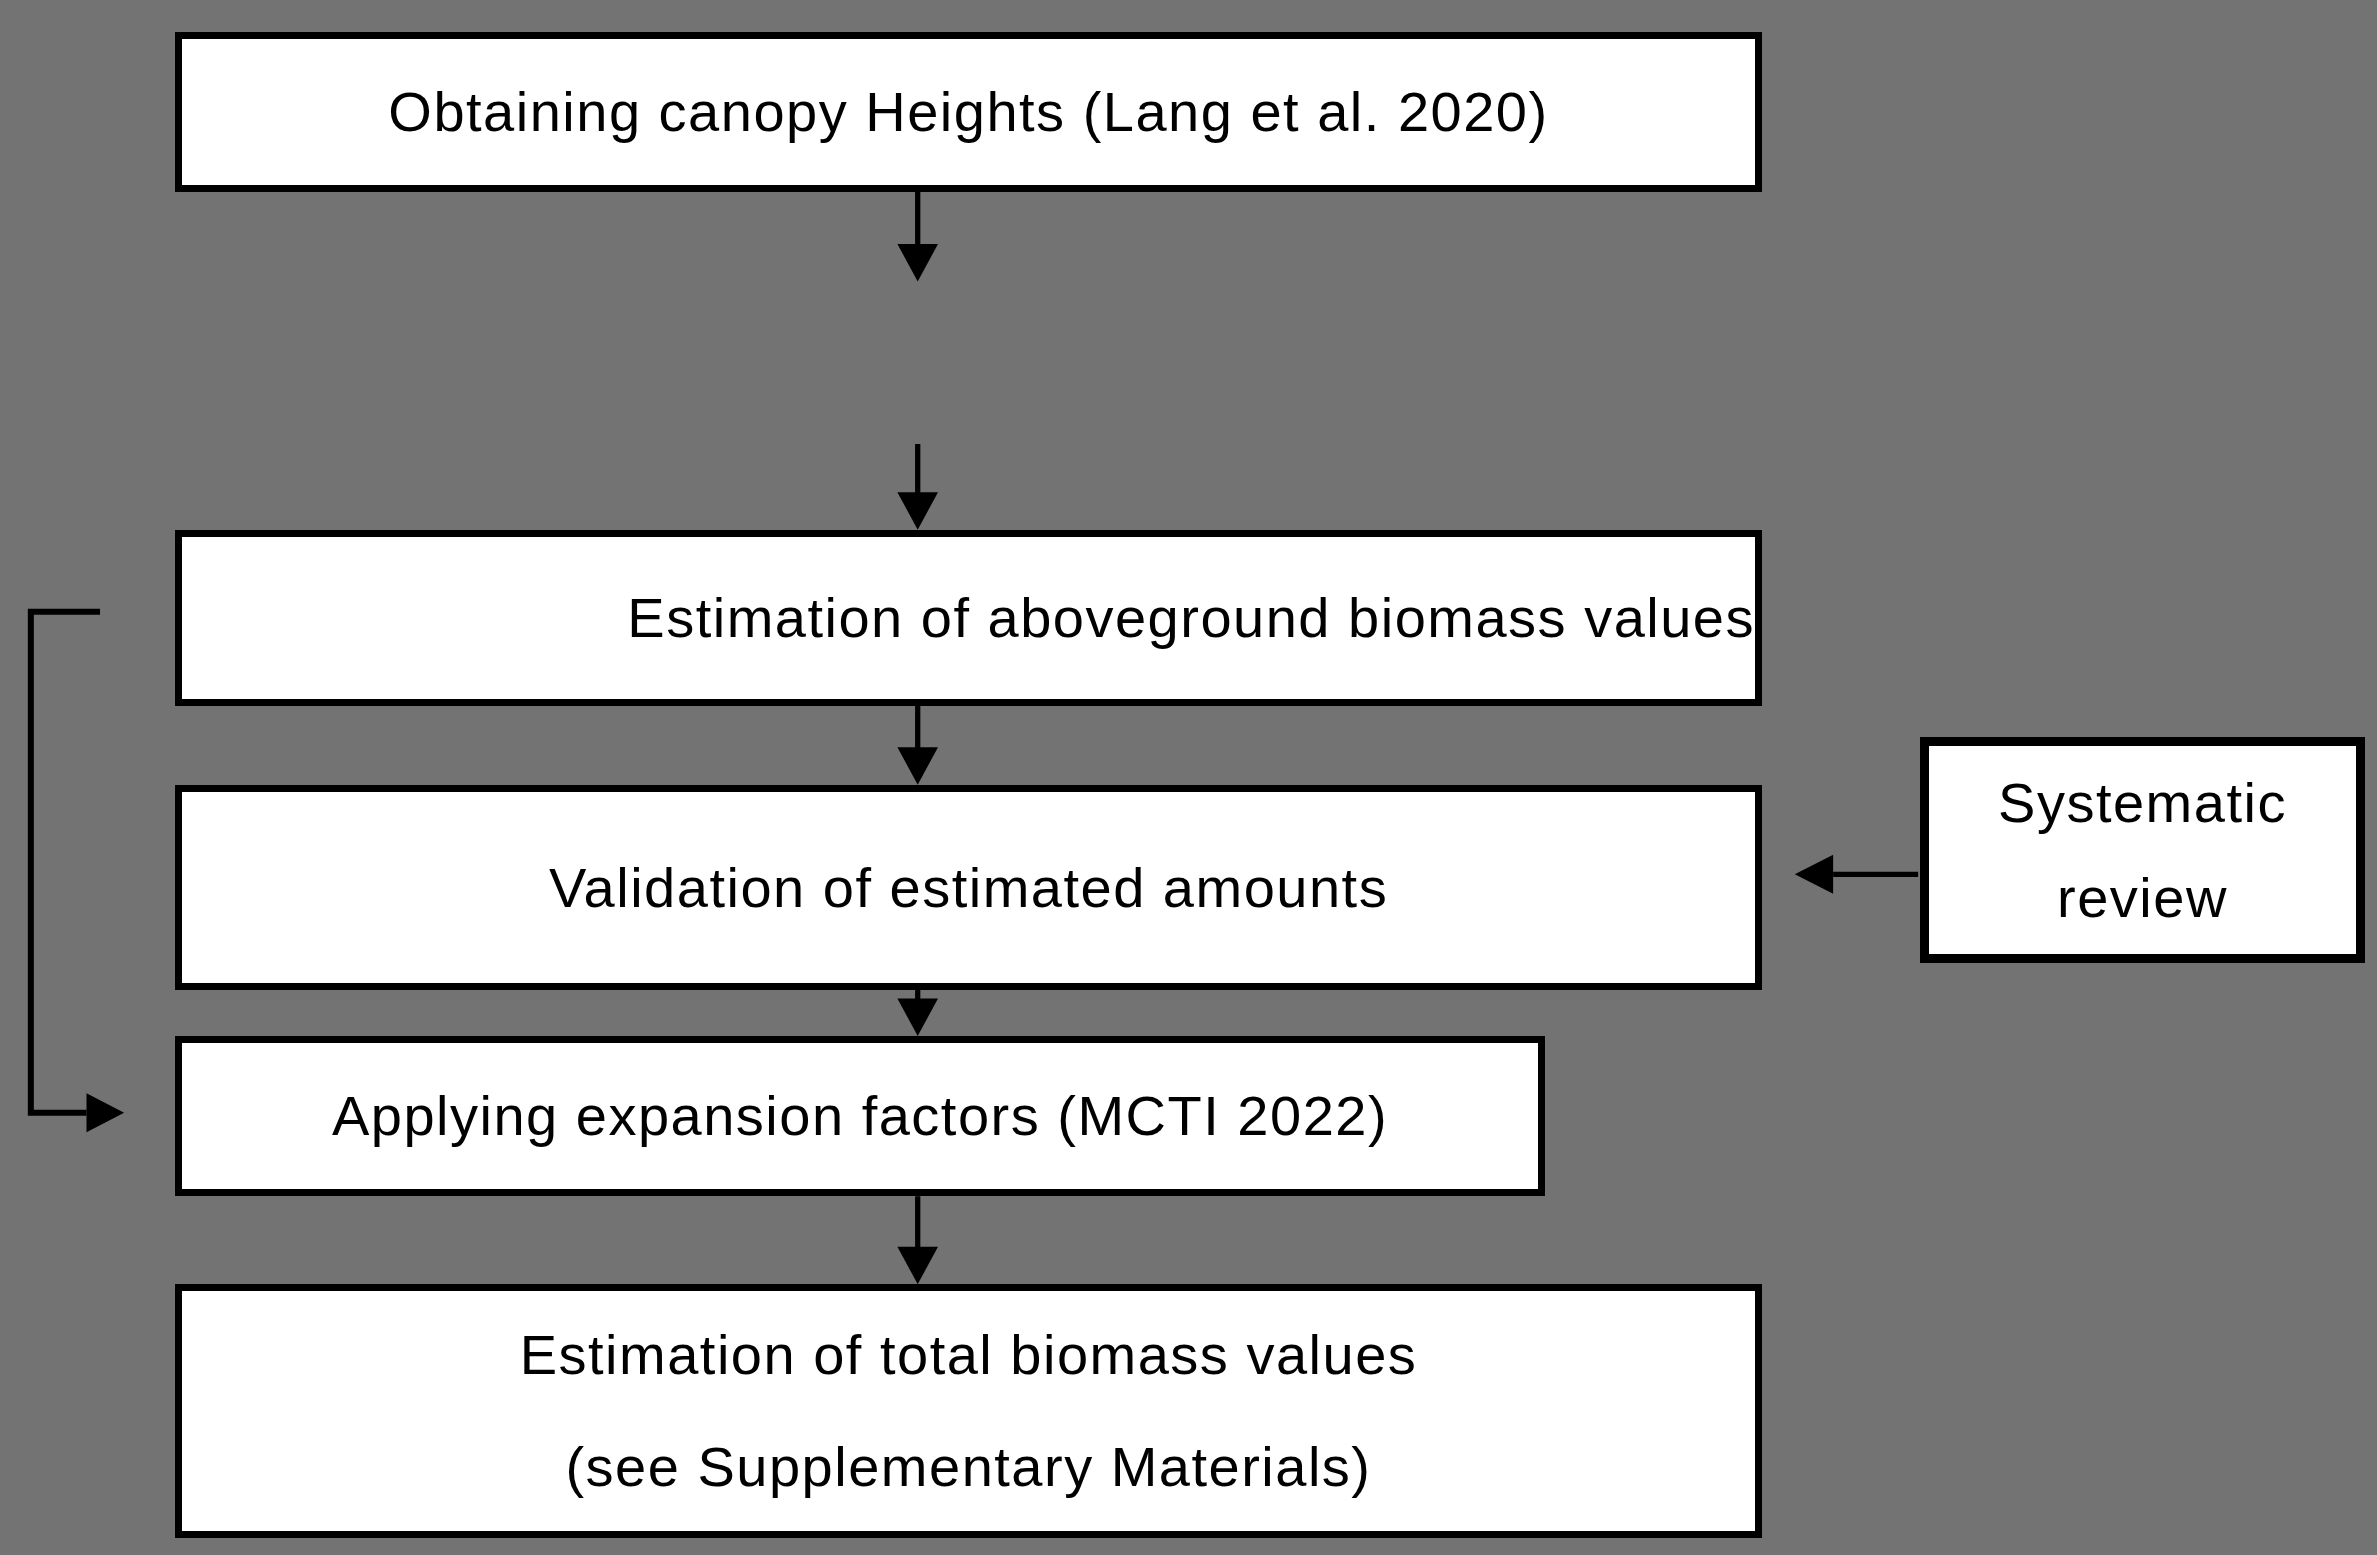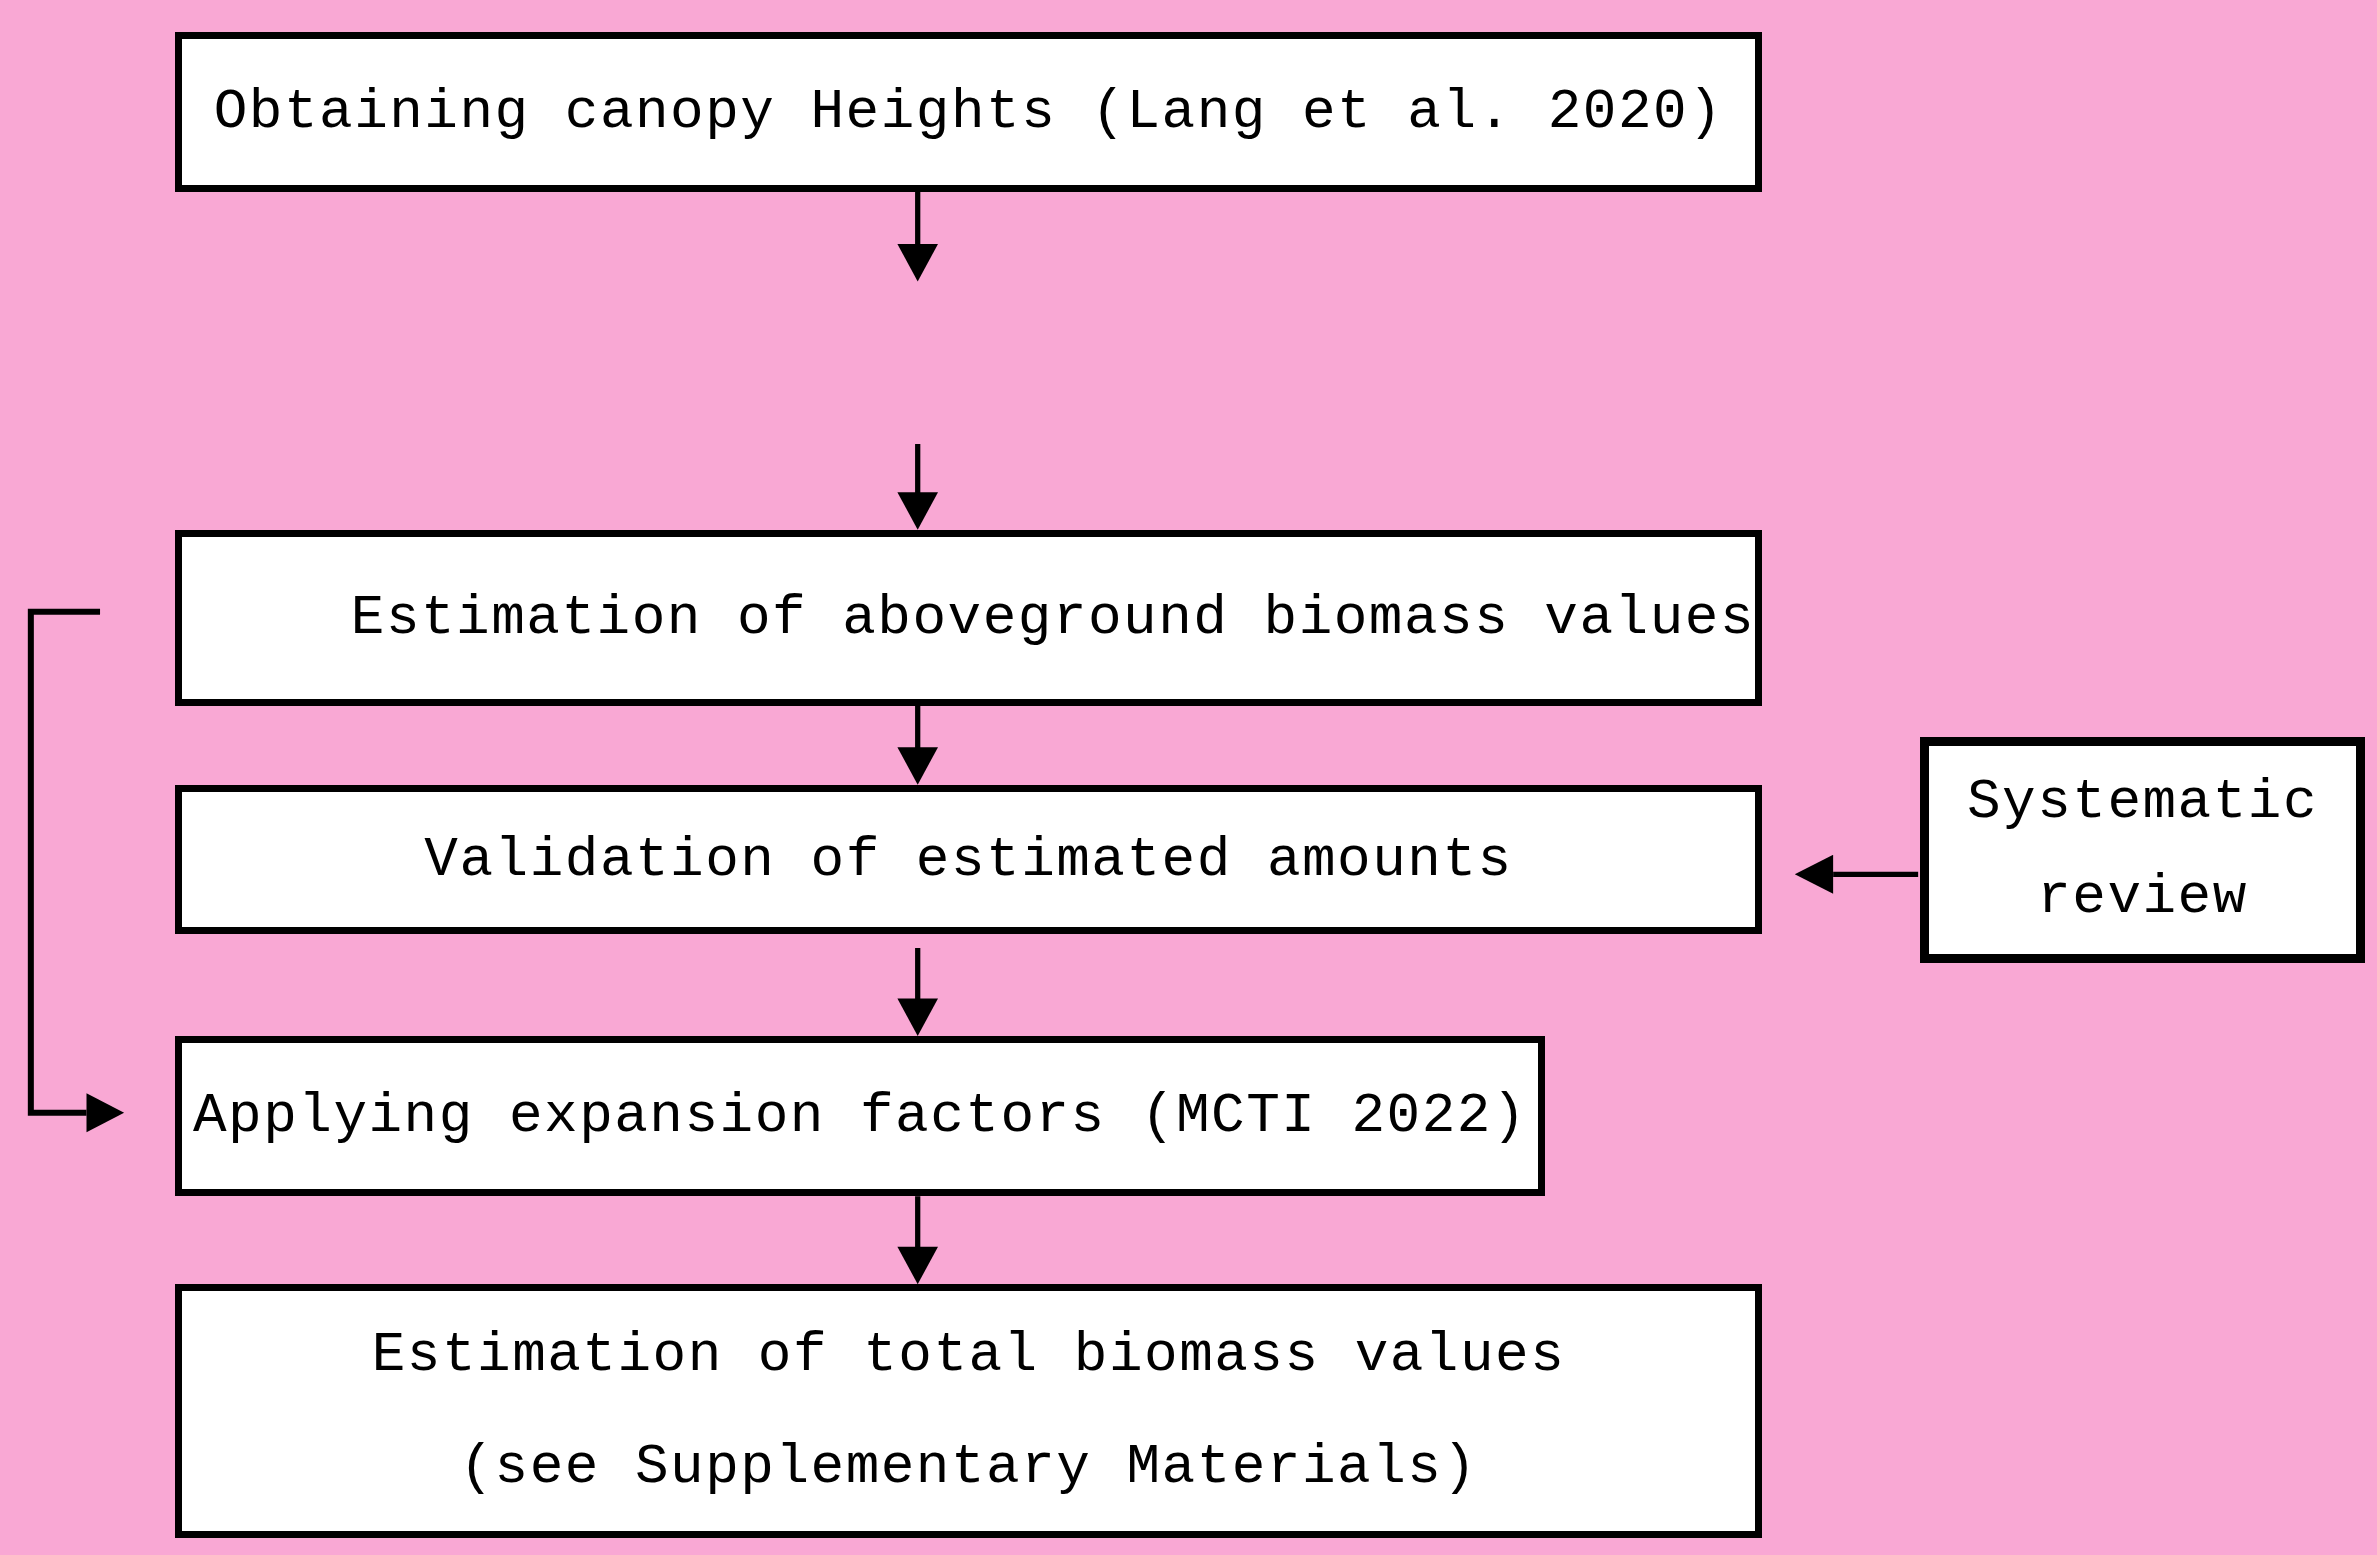--- a/index.html
+++ b/index.html
@@ -4,43 +4,43 @@
 <style>
   html, body {
     margin: 0;
     padding: 0;
     background: #ffffff;
   }
   #canvas {
     position: relative;
     width: 2377px;
     height: 1556px;
-    background: #f9a8d4;
-    font-family: Liberation Mono, monospace;
+    background: #737373;
+    font-family: Liberation Sans, sans-serif;
     color: #000000;
   }
   .fbox {
     position: absolute;
     background: #ffffff;
     border: 7.5px solid #000000;
     box-sizing: border-box;
     display: flex;
     flex-direction: column;
     align-items: center;
     justify-content: center;
     text-align: center;
     font-size: 56px;
     letter-spacing: 1.5px;
     line-height: 1.25;
     color: #000000;
   }
   #box-canopy     { left: 175px;  top: 32px;   width: 1587px; height: 160px; }
   #box-allometric { left: 122px;  top: 281px;  width: 1745px; height: 163px; }
   #box-agb        { left: 175px;  top: 530px;  width: 1587px; height: 176px; align-items: flex-end; }
-  #box-validation { left: 175px;  top: 785px; width: 1587px; height: 149px; }
+  #box-validation { left: 175px;  top: 785px; width: 1587px; height: 205px; }
   #box-expansion  { left: 175px;  top: 1036px; width: 1370px; height: 160px; }
   #box-total      { left: 175px;  top: 1284px; width: 1587px; height: 254px; line-height: 2.0; }
   #box-systematic { left: 1920px; top: 737px;  width: 445px;  height: 226px; border-width: 9px; line-height: 1.7; }
   .fbox .line { display: block; }
   #arrow-layer {
     position: absolute;
     left: 0; top: 0;
     width: 2377px;
     height: 1556px;
     pointer-events: none;

